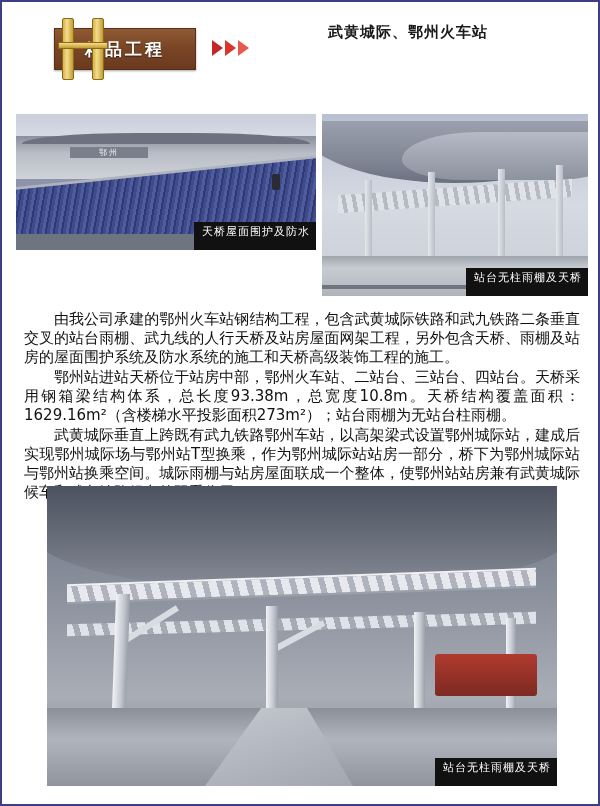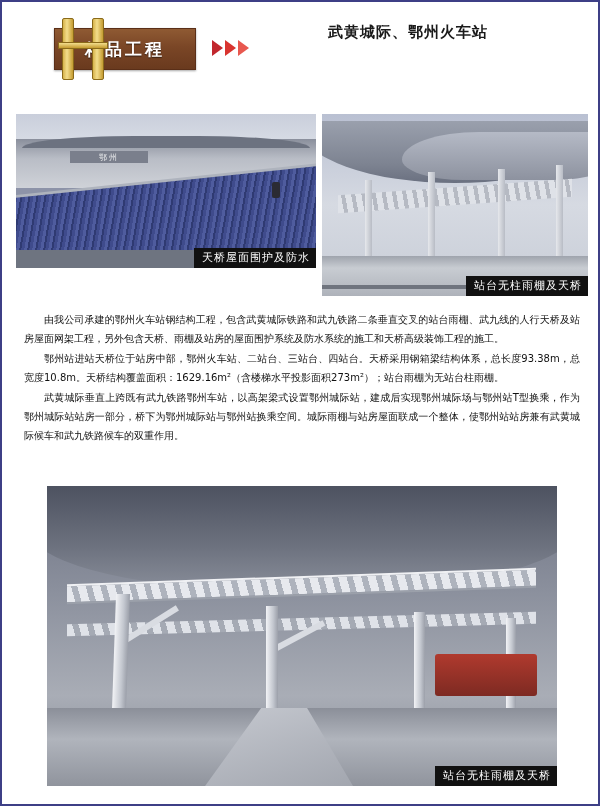--- a/index.html
+++ b/index.html
@@ -115,28 +115,28 @@
     overflow: hidden;
     background: #8d93a8;
   }
   .caption {
     position: absolute;
     right: 0;
     bottom: 0;
     background: #111111;
     color: #ffffff;
     font-size: 11px;
-    padding: 3px 6px 4px 8px;
+    padding: 3px 6px 12px 8px;
     letter-spacing: 1px;
     line-height: 13px;
     white-space: nowrap;
   }
 
   
-  #photo-bridge-roof { left: 14px; top: 112px; width: 300px; height: 154px; }
+  #photo-bridge-roof { left: 14px; top: 112px; width: 300px; height: 136px; }
   
   #photo-canopy-bridge { left: 320px; top: 112px; width: 266px; height: 182px; }
   
   #photo-platform-canopy { left: 45px; top: 484px; width: 510px; height: 300px; }
 
   
   .p1-sky {
     position: absolute; left:0; top:0; width:100%; height:46%;
     background: linear-gradient(to bottom, #c9cedb 0%, #dfe3ea 60%, #eceef2 100%);
   }
@@ -271,21 +271,21 @@
     position: absolute; right: 4%; top: 56%; width: 20%; height: 14%;
     background: linear-gradient(to bottom, #b03a2e, #7d2a22);
     border-radius: 3px;
   }
 
   
   .bodytext {
     position: absolute;
     left: 22px; top: 308px;
     width: 556px;
-    font-size: 10px;
+    font-size: 15px;
     line-height: 19px;
     color: #111111;
     text-align: justify;
     font-family: "DejaVu Sans", "Liberation Sans", sans-serif;
   }
   .bodytext p {
     margin: 0 0 1px 0;
     text-indent: 2em;
   }
 </style>

